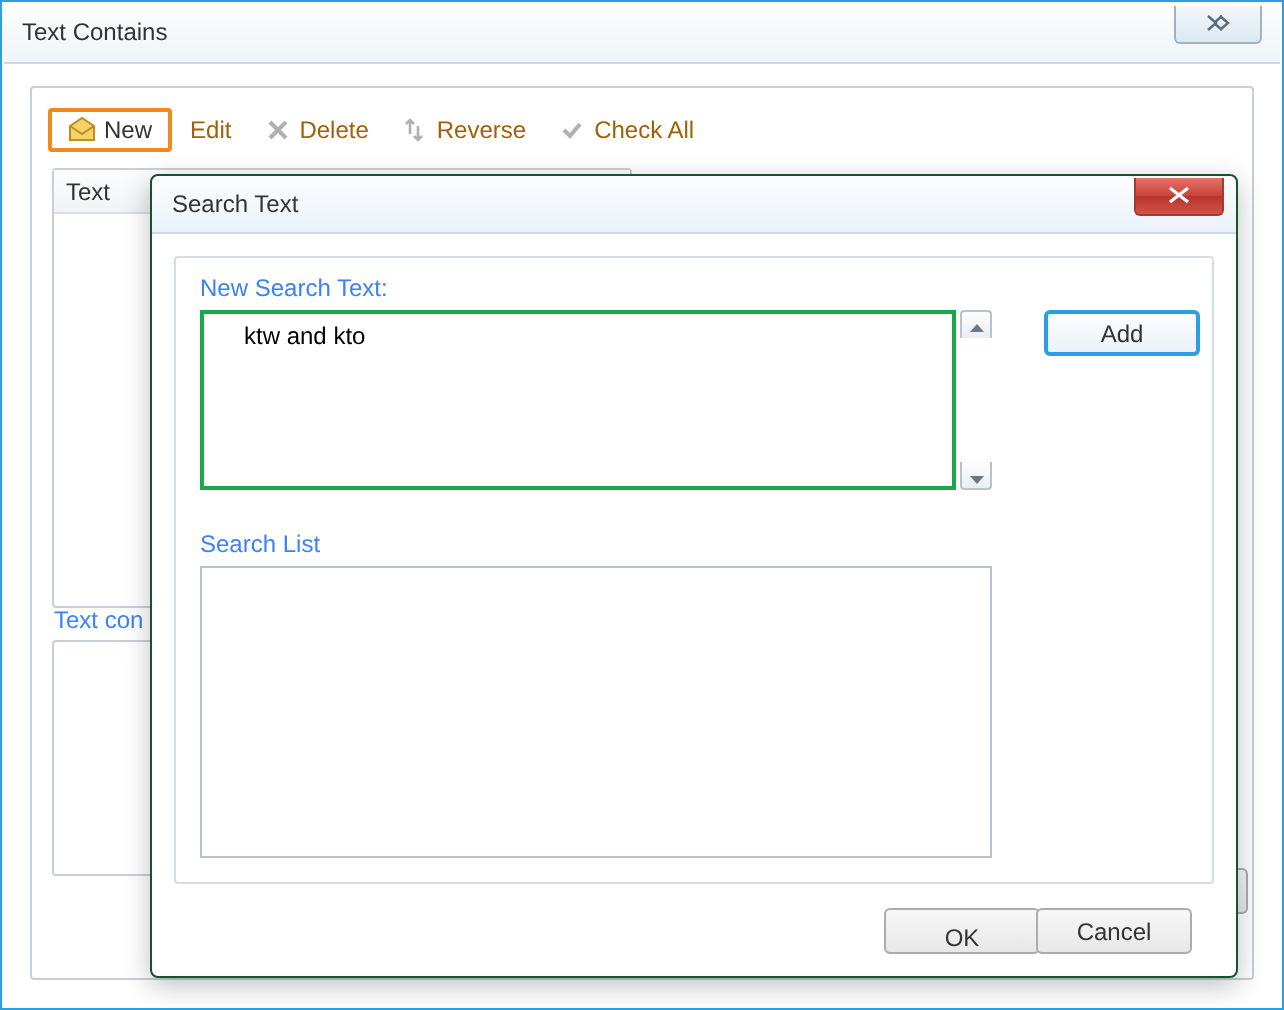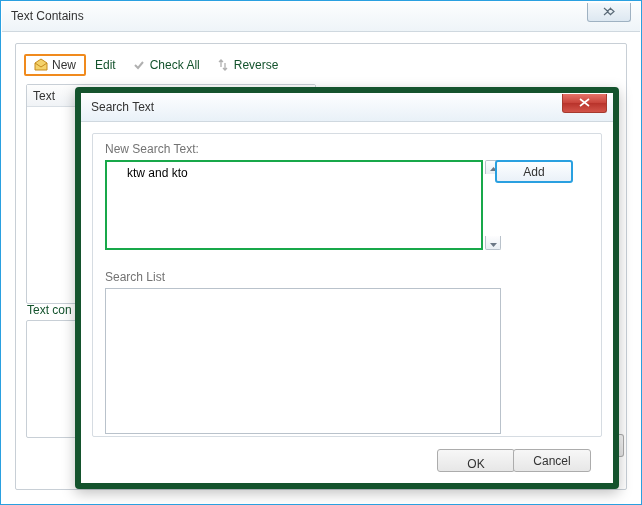--- a/index.html
+++ b/index.html
@@ -62,21 +62,21 @@
     height: 24px;
     display: flex;
     align-items: flex-end;
     gap: 2px;
   }
   .tb-item {
     display: flex;
     align-items: center;
     height: 22px;
     padding: 0 6px;
-    color: #14532d;
+    color: #a16207;
     gap: 4px;
     border: 1px solid transparent;
     border-radius: 2px;
   }
   .tb-new {
     color: #333;
     border: 2px solid #f08a1d;
     padding: 0 8px;
   }
   .tb-item .ic { width: 14px; height: 14px; display:flex; align-items:center; justify-content:center; }
@@ -94,30 +94,30 @@
     height: 22px;
     border-bottom: 1px solid #d8dee4;
     background: linear-gradient(#fdfdfd,#f0f3f6);
     padding-left: 6px;
     line-height: 22px;
     color: #333;
   }
   .list2 .lbl {
     position: absolute;
     left: 0; top: -18px;
-    color: #14532d;
+    color: #3b82f6;
   }
 
   
   .dialog {
     position: absolute;
     left: 74px; top: 86px;
     width: 544px;
     height: 402px;
-    border: 6px solid #14532d;
+    border: 1px solid #14532d;
     border-radius: 4px;
     background: #fff;
     box-shadow: 0 4px 14px rgba(0,0,0,.25);
   }
   .dlg-titlebar {
     height: 29px;
     background: linear-gradient(#fdfeff,#e9f1f8);
     border-bottom: 1px solid #cfd8df;
     border-radius: 4px 4px 0 0;
     position: relative;
@@ -138,21 +138,21 @@
   }
   .dlg-close svg { width: 11px; height: 9px; }
 
   .dlg-body {
     position: absolute;
     left: 11px; right: 11px; top: 40px; bottom: 46px;
     border: 1px solid #d6dce2;
     border-radius: 2px;
     background: #fff;
   }
-  .dlg-body .lbl { position: absolute; color: #737373; }
+  .dlg-body .lbl { position: absolute; color: #3b82f6; }
   .lbl-new { left: 12px; top: 8px; }
   .lbl-list { left: 12px; top: 136px; }
 
   .new-text-wrap {
     position: absolute;
     left: 12px; top: 26px;
     width: 378px;
     height: 90px;
     border: 2px solid #18a84a;
     background: #fff;
@@ -186,21 +186,21 @@
     position: absolute;
     width: 78px; height: 23px;
     border: 1px solid #acacac;
     border-radius: 3px;
     background: linear-gradient(#f7f7f7,#e7e7e7);
     color: #333;
     display: flex; align-items: center; justify-content: center;
     font-size: 12px;
   }
   .btn-add {
-    right: 28px; top: 26px;
+    right: 6px; top: 26px;
     border: 2px solid #2aa0e0;
     background: linear-gradient(#fdfeff,#eaf1f8);
     text-align: right;
   }
   .btn-remove {
     right: 14px; top: 234px;
     color: #9a9a9a;
     background: linear-gradient(#f5f5f5,#ececec);
     border-color: #cfcfcf;
   }
@@ -248,32 +248,40 @@
           </svg>
       </span>
       <span>New</span>
     </div>
     <div class="tb-item">
       <span>Edit</span>
     </div>
     <div class="tb-item">
       <span class="ic">
         <svg width="12" height="12" viewBox="0 0 12 12">
-            <path d="M2 6 L5 9 L10 3" stroke="#b0b0b0" stroke-width="2" fill="none"></path>
-          </svg>
-      </span>
-      <span>Check All</span>
+            <path d="M2 2 L10 10 M10 2 L2 10" stroke="#b0b0b0" stroke-width="2"></path>
+          </svg>
+      </span>
+      <span>Delete</span>
     </div>
     <div class="tb-item">
       <span class="ic">
         <svg width="10" height="12" viewBox="0 0 10 12">
             <path d="M3 1 L3 8 M1 3 L3 1 L5 3 M7 11 L7 4 M5 9 L7 11 L9 9" stroke="#b0b0b0" stroke-width="1.3" fill="none"></path>
           </svg>
       </span>
       <span>Reverse</span>
+    </div>
+    <div class="tb-item">
+      <span class="ic">
+        <svg width="12" height="12" viewBox="0 0 12 12">
+            <path d="M2 6 L5 9 L10 3" stroke="#b0b0b0" stroke-width="2" fill="none"></path>
+          </svg>
+      </span>
+      <span>Check All</span>
     </div>
   </div>
 
   <div class="list-frame list1">
     <div class="hdr">Text</div>
   </div>
   <div class="list-frame list2">
     <span class="lbl">Text con</span>
   </div>
   <div class="shadow-btn"></div>

